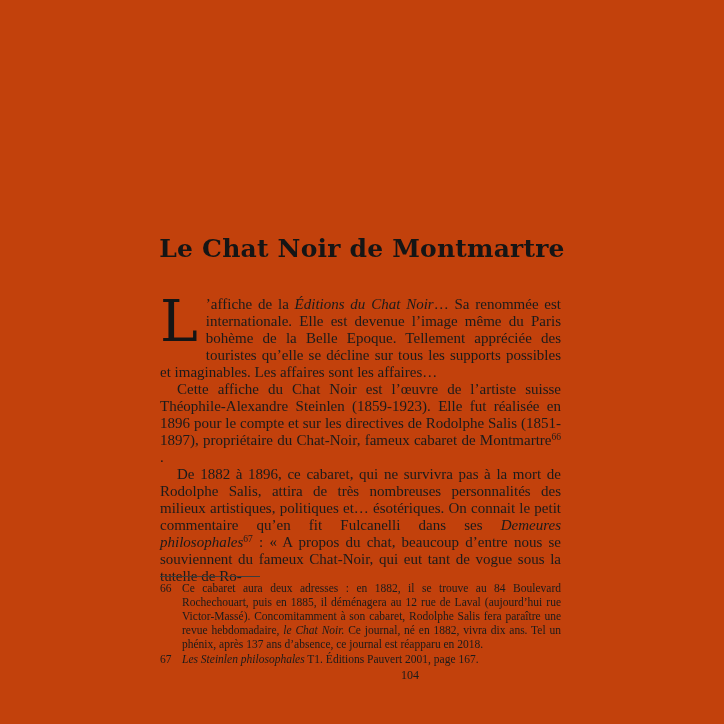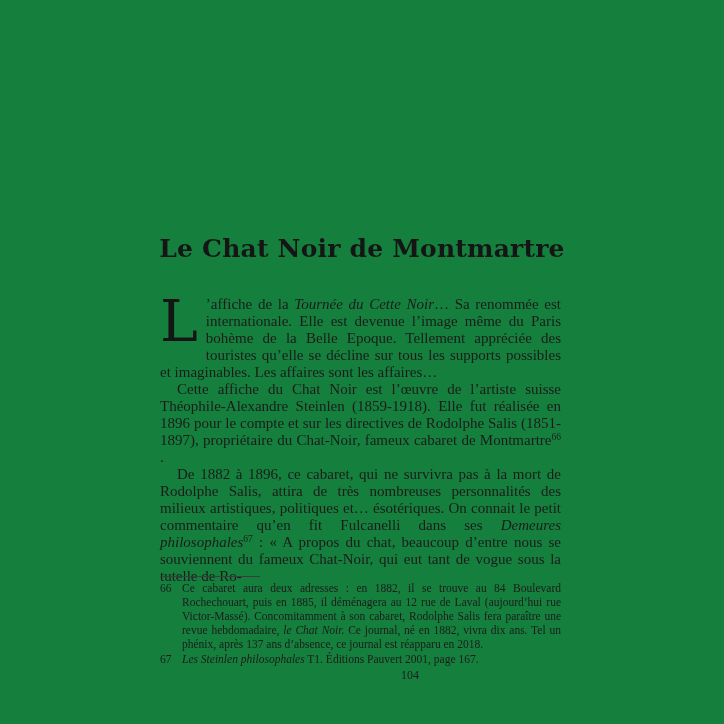--- a/index.html
+++ b/index.html
@@ -4,21 +4,21 @@
 <style>
   html, body {
     margin: 0;
     padding: 0;
     background: #ffffff;
   }
   .page {
     position: relative;
     width: 724px;
     height: 724px;
-    background: #15803d;
+    background: #c2410c;
     overflow: hidden;
     font-family: "Liberation Serif", serif;
     color: #1b1b1b;
   }
   .chapter-title {
     position: absolute;
     top: 234px;
     left: 0;
     width: 100%;
     margin: 0;
@@ -102,23 +102,23 @@
 </style>
 </head>
 <body>
 
 <div class="page">
 
   <h1 class="chapter-title">Le Chat Noir de Montmartre</h1>
 
   <div class="body-block">
 
-    <p class="para"><span class="dropcap">L</span><span>’affiche de la </span><span class="it">Tournée du Cette Noir</span><span>… Sa renommée est internationale. Elle est devenue l’image même du Paris bohème de la Belle Epoque. Tellement appréciée des touristes qu’elle se décline sur tous les supports possibles et imaginables. Les affaires sont les affaires…</span></p>
+    <p class="para"><span class="dropcap">L</span><span>’affiche de la </span><span class="it">Éditions du Chat Noir</span><span>… Sa renommée est internationale. Elle est devenue l’image même du Paris bohème de la Belle Epoque. Tellement appréciée des touristes qu’elle se décline sur tous les supports possibles et imaginables. Les affaires sont les affaires…</span></p>
 
-    <p class="para indented"><span>Cette affiche du Chat Noir est l’œuvre de l’artiste suisse Théophile-Alexandre Steinlen (1859-1918). Elle fut réalisée en 1896 pour le compte et sur les directives de Rodolphe Salis (1851-1897), propriétaire du Chat-Noir, fameux cabaret de Montmartre</span><sup class="fn-ref">66</sup><span> .</span></p>
+    <p class="para indented"><span>Cette affiche du Chat Noir est l’œuvre de l’artiste suisse Théophile-Alexandre Steinlen (1859-1923). Elle fut réalisée en 1896 pour le compte et sur les directives de Rodolphe Salis (1851-1897), propriétaire du Chat-Noir, fameux cabaret de Montmartre</span><sup class="fn-ref">66</sup><span> .</span></p>
 
     <p class="para indented"><span>De 1882 à 1896, ce cabaret, qui ne survivra pas à la mort de Rodolphe Salis, attira de très nombreuses personnalités des milieux artistiques, politiques et… ésotériques. On connait le petit commentaire qu’en fit Fulcanelli dans ses </span><span class="it">Demeures philosophales</span><sup class="fn-ref">67</sup><span> : « A propos du chat, beaucoup d’entre nous se souviennent du fameux Chat-Noir, qui eut tant de vogue sous la tutelle de Ro-</span></p>
 
   </div>
 
   <div class="fn-separator"></div>
 
   <div class="footnotes">
 
     <div class="footnote"><span class="fn-num">66</span><span>Ce cabaret aura deux adresses : en 1882, il se trouve au 84 Boulevard Rochechouart, puis en 1885, il déménagera au 12 rue de Laval (aujourd’hui rue Victor-Massé). Concomitamment à son cabaret, Rodolphe Salis fera paraître une revue hebdomadaire, </span><span class="it">le Chat Noir.</span><span> Ce journal, né en 1882, vivra dix ans. Tel un phénix, après 137 ans d’absence, ce journal est réapparu en 2018.</span></div>

